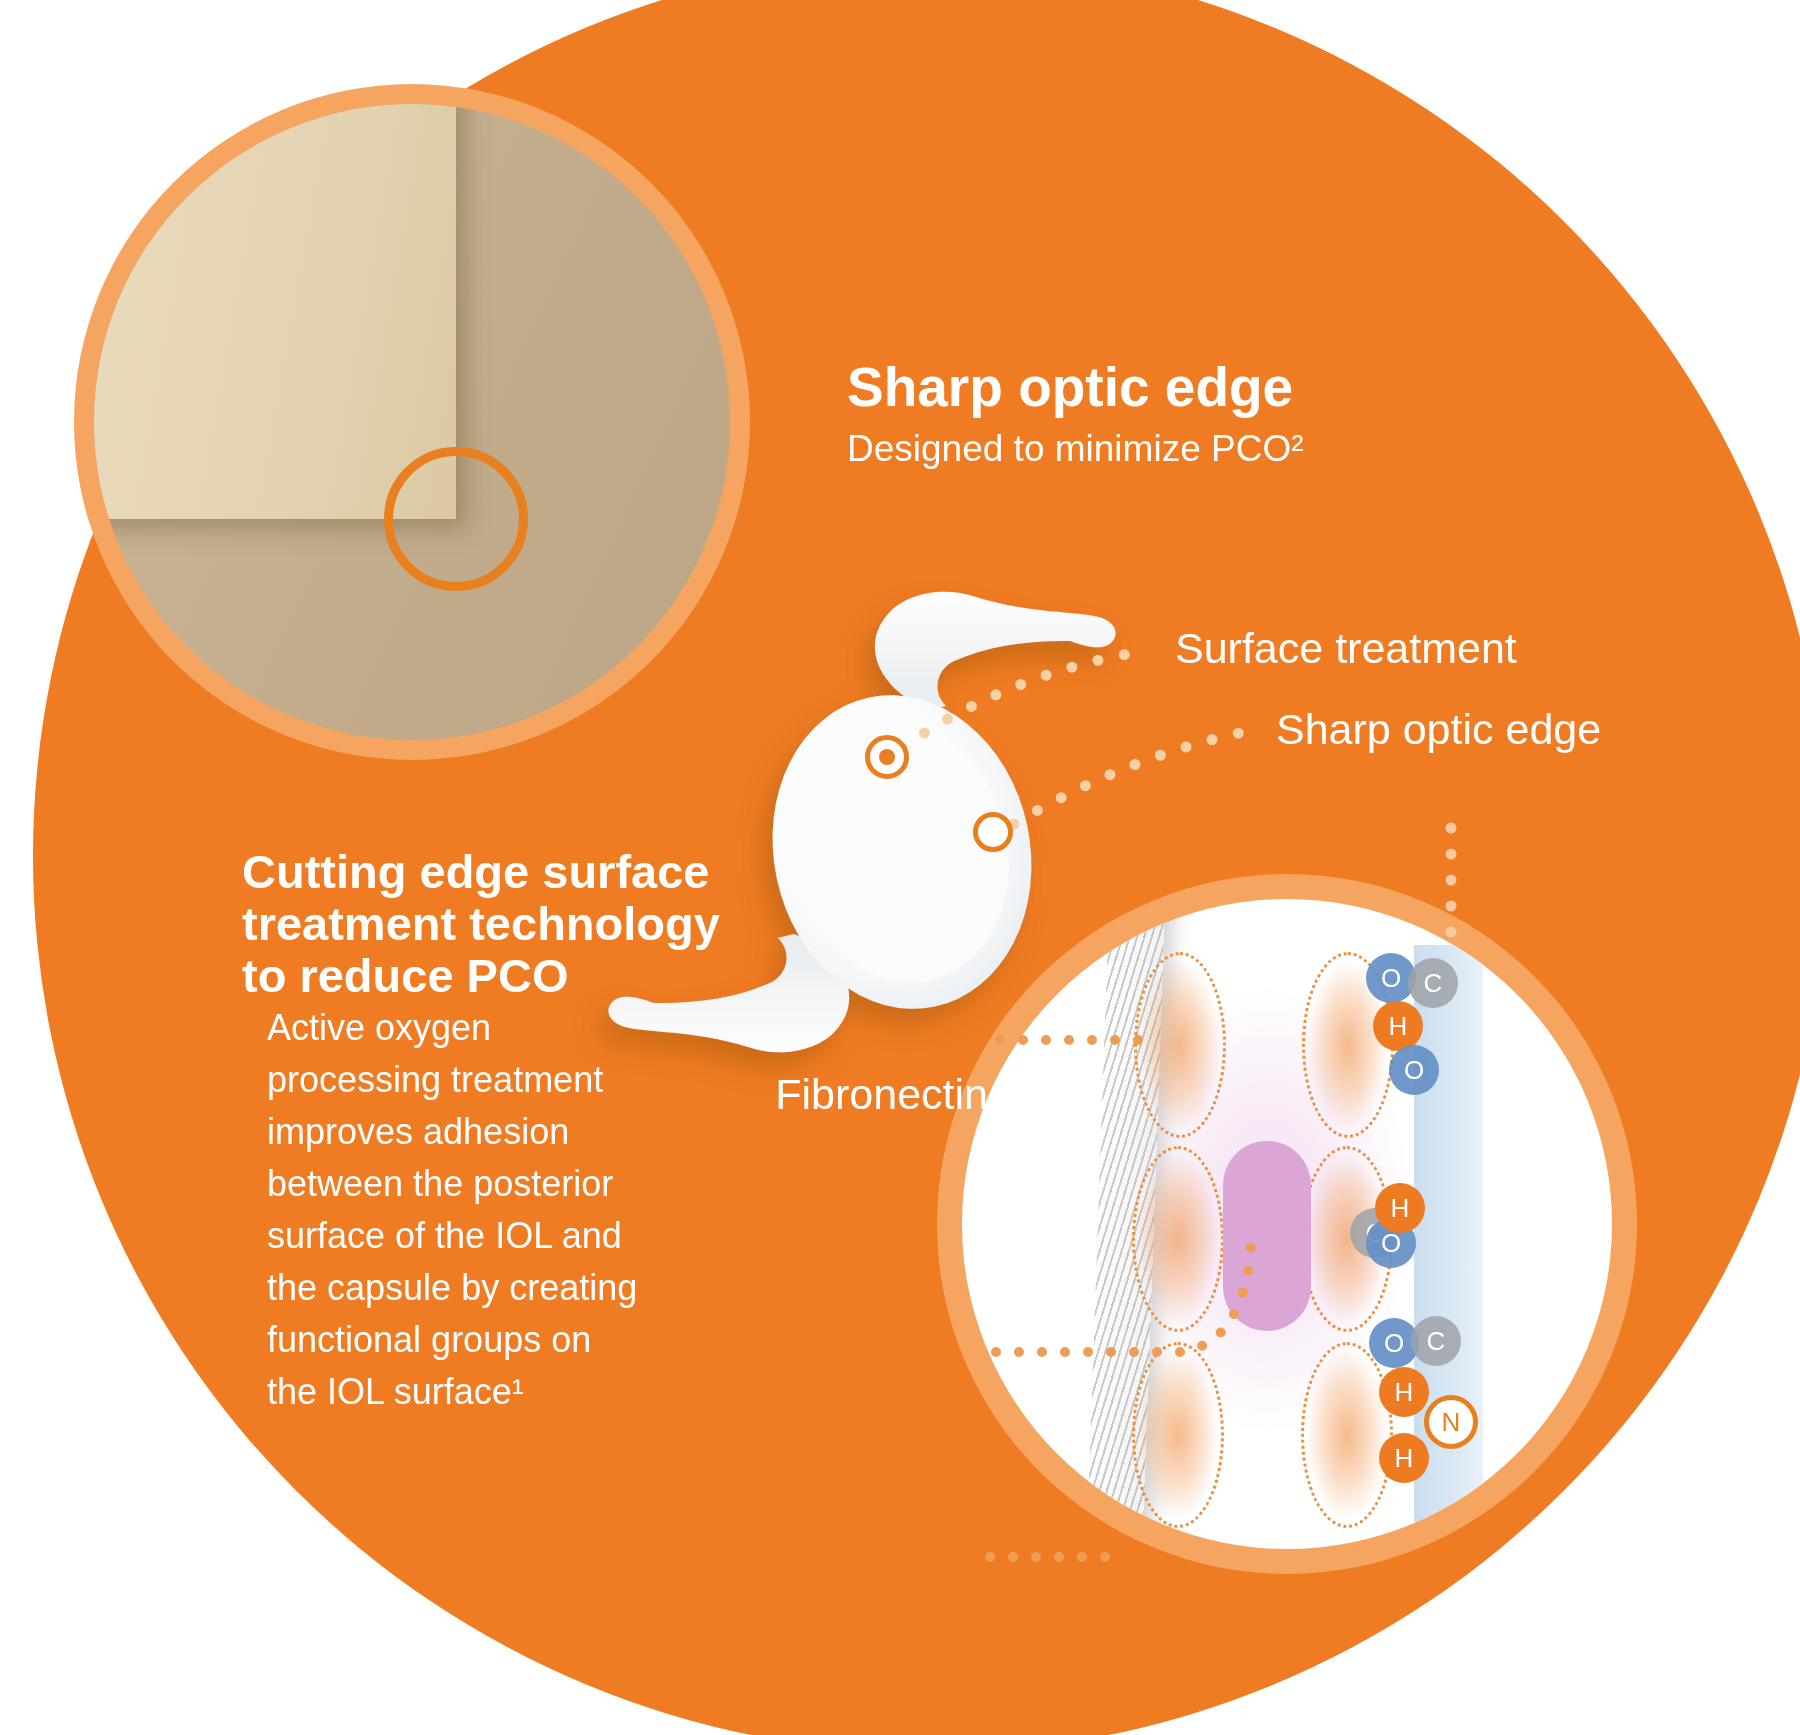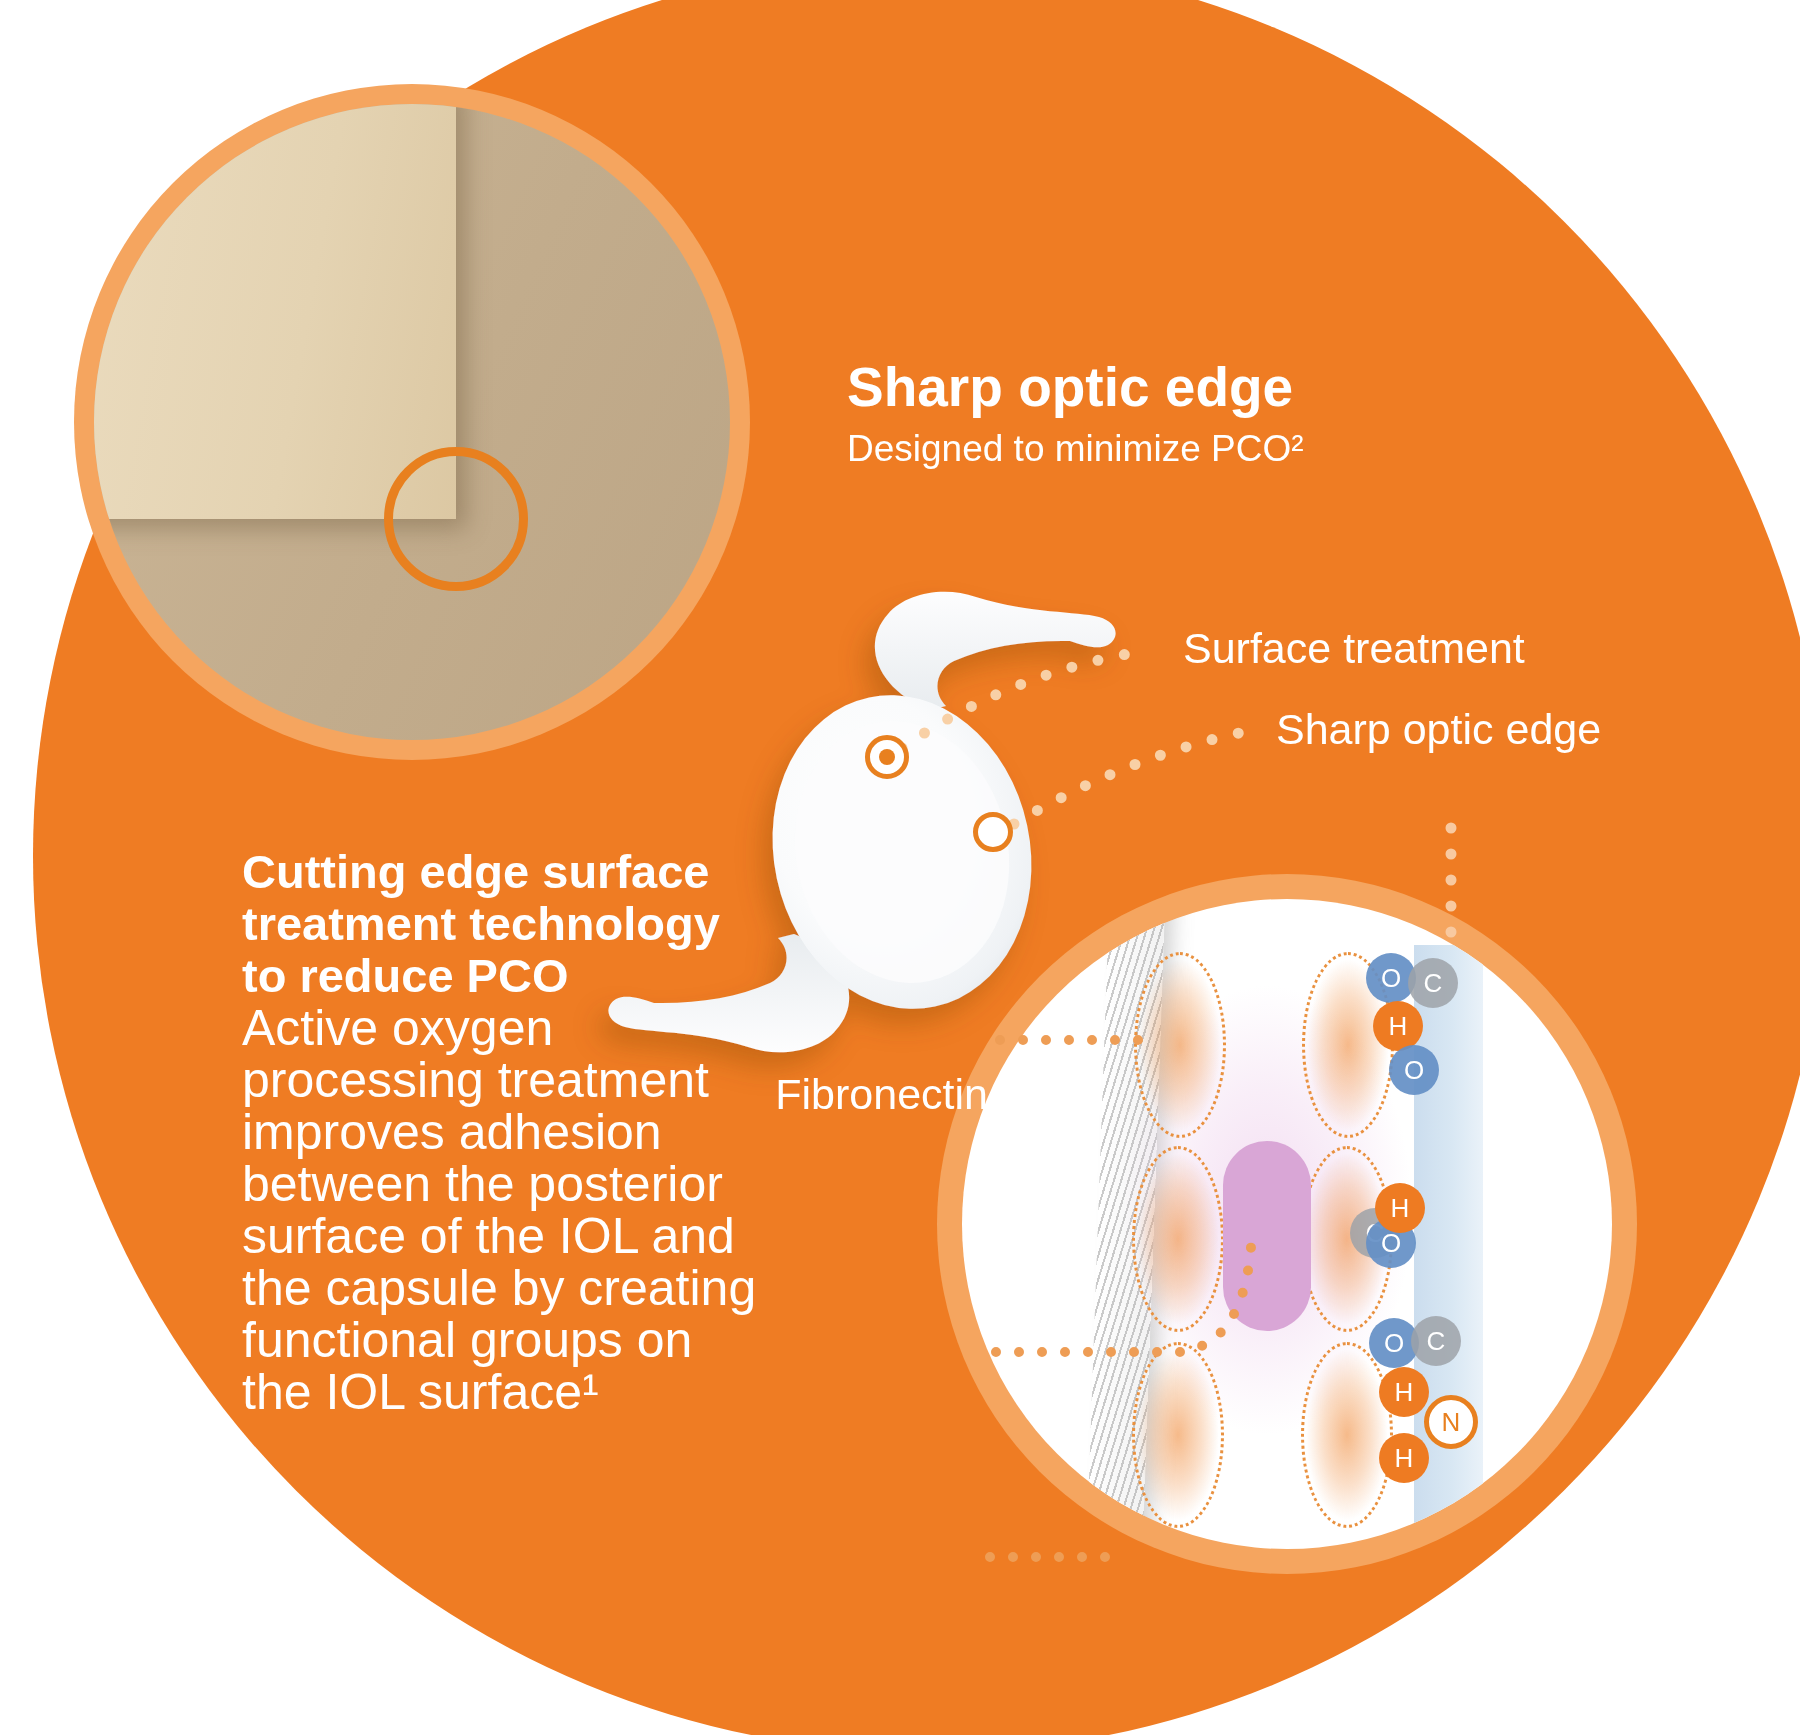--- a/index.html
+++ b/index.html
@@ -25,24 +25,24 @@
   .photo-ring{left:290px;top:343px;width:144px;height:144px;border:9px solid #E8801F;
     border-radius:50%;box-sizing:border-box;background:transparent;}
 
   
   .txt{color:#ffffff;white-space:pre-line;}
   .heading{left:847px;top:356px;}
   .heading-title{font-size:55px;font-weight:700;line-height:62px;}
   .heading-sub{font-size:37px;font-weight:400;line-height:62px;}
   .left-block{left:242px;top:846px;width:600px;}
   .left-bold{font-size:47px;font-weight:700;line-height:52px;}
-  .left-body{font-size:50px;font-weight:400;line-height:52px;}
+  .left-body{font-size:36px;font-weight:400;line-height:52px;margin-left:25px;}
 
   .callout{font-size:43px;line-height:52px;color:#fff;}
-  .co-surface{left:1175px;top:622px;margin-left:8px;}
+  .co-surface{left:1175px;top:622px;}
   .co-sharp{left:1276px;top:703px;}
   .co-iol{left:1258px;top:782px;}
 
   .dlabel{font-size:43px;line-height:54px;color:#fff;}
   .dl-fibronectin{left:638px;top:1019px;width:350px;text-align:right;margin-top:48px;}
   .dl-lec{left:623px;top:1326px;width:400px;text-align:center;}
   .dl-capsule{left:695px;top:1577px;width:400px;text-align:center;}
 
   
   .marker{border-radius:50%;box-sizing:border-box;border:5px solid #E8801F;background:#fff;}

